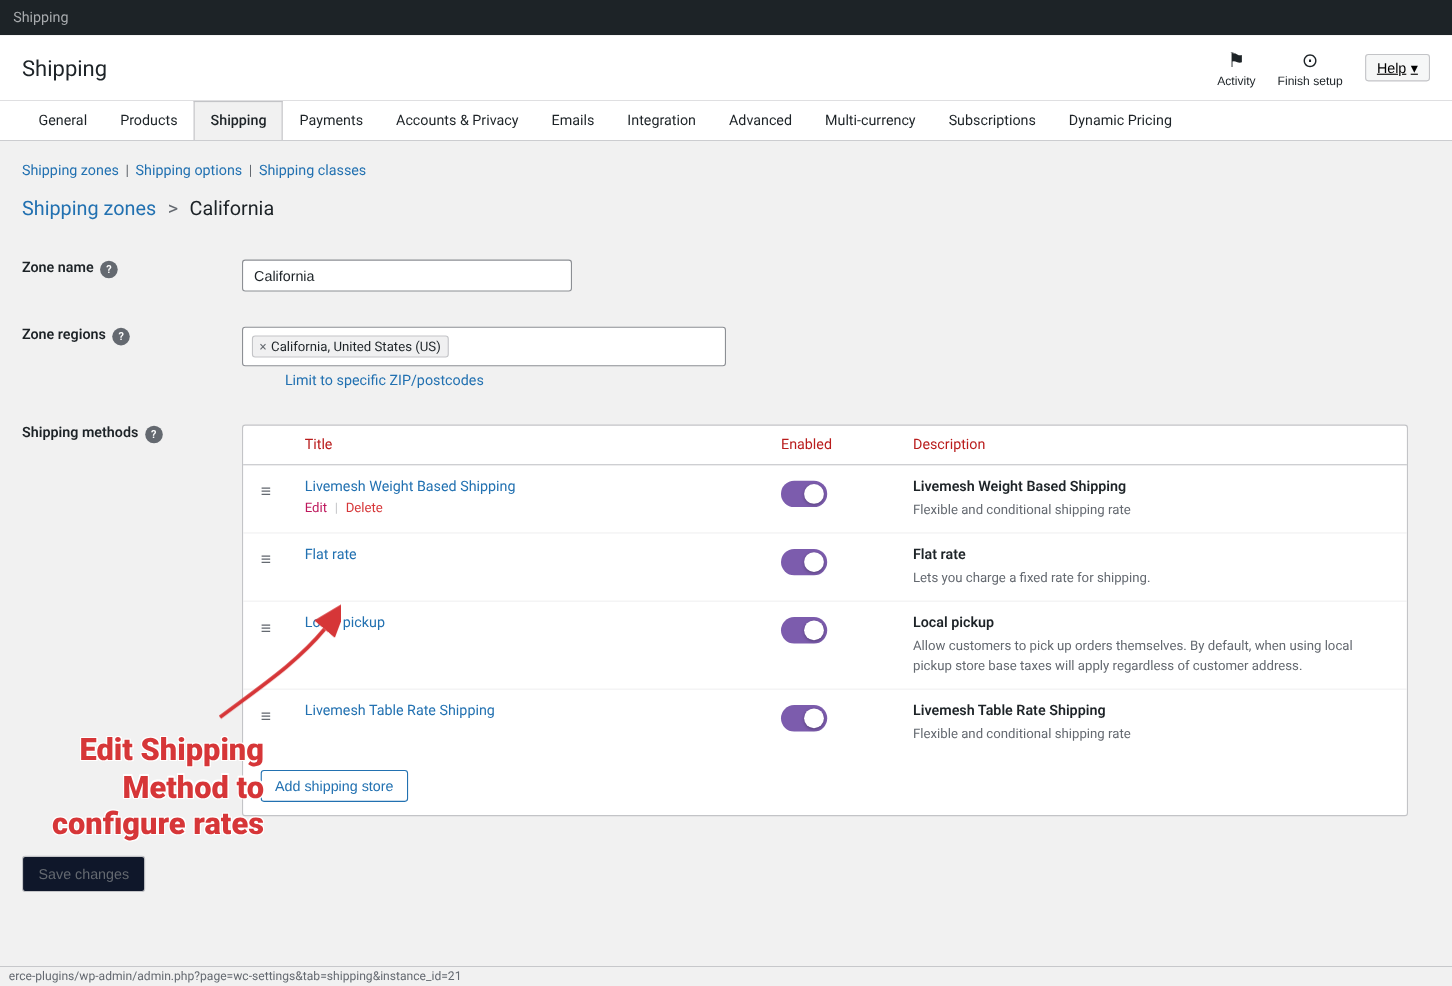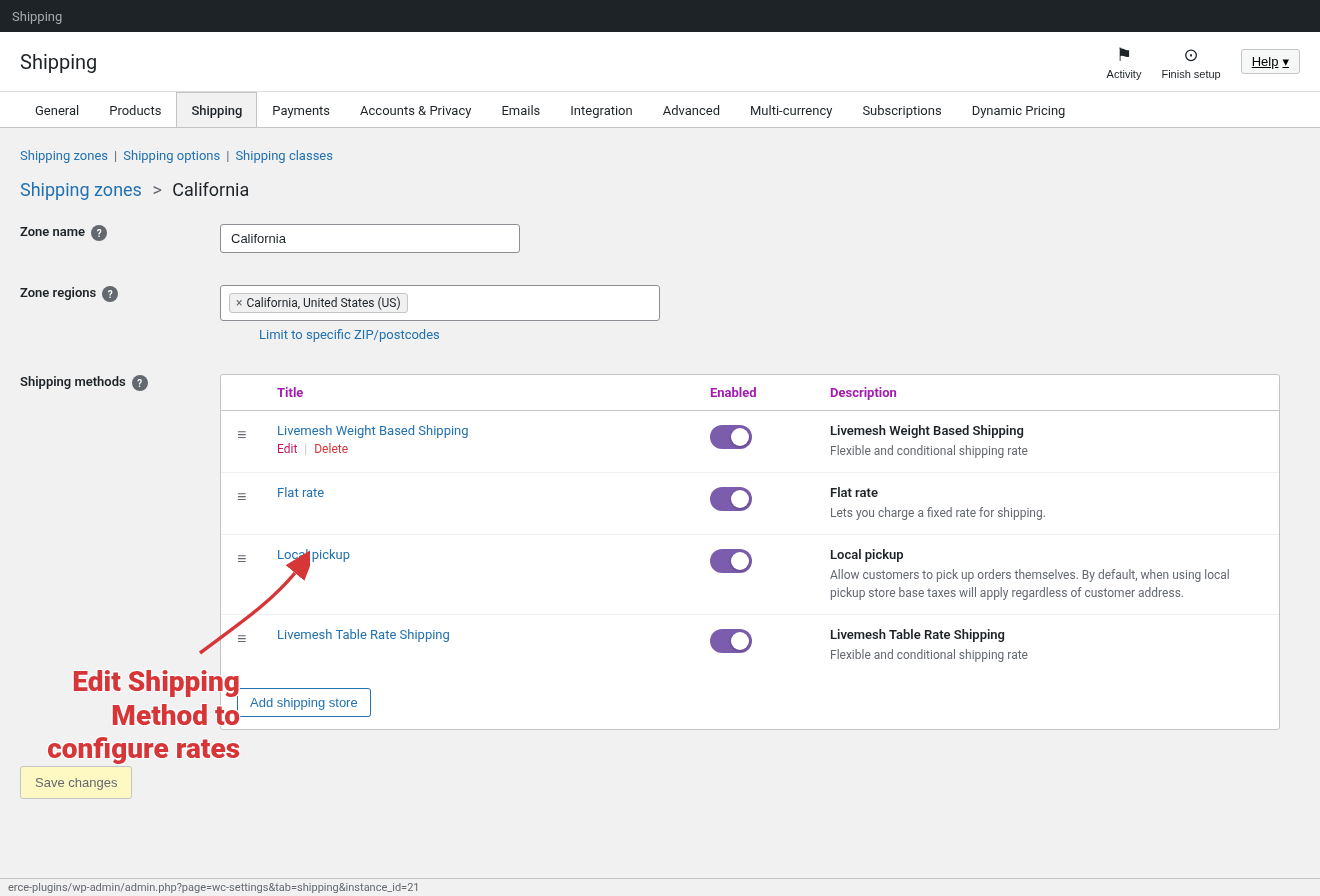--- a/index.html
+++ b/index.html
@@ -76,21 +76,21 @@
     .sub-nav {
       display: flex; gap: 0; margin-bottom: 16px; font-size: 13px;
     }
     .sub-nav a {
       color: #2271b1; text-decoration: none;
     }
     .sub-nav-sep { margin: 0 6px; color: #646970; }
 
     
     .breadcrumb {
-      font-size: 18px; margin-bottom: 8px; color: #1d2327;
+      font-size: 18px; margin-bottom: 20px; color: #1d2327;
     }
     .breadcrumb a { color: #2271b1; text-decoration: none; }
     .breadcrumb-sep { margin: 0 6px; color: #646970; }
 
     
     .form-table { width: 100%; border-collapse: collapse; }
     .form-table tr { vertical-align: top; }
     .form-table th {
       padding: 16px 10px 16px 0;
       width: 200px;
@@ -128,21 +128,21 @@
     .limit-link { margin-top: 6px; display: block; color: #2271b1; text-decoration: none; font-size: 13px; margin-left: 39px; }
 
     
     .methods-container {
       border: 1px solid #c3c4c7; border-radius: 3px; background: #fff;
       width: 100%;
     }
     .methods-header {
       display: grid; grid-template-columns: 40px 1fr 120px 1fr;
       padding: 10px 16px; border-bottom: 1px solid #c3c4c7;
-      font-weight: 700; font-size: 13px; color: #a21caf;
+      font-weight: 400; font-size: 13px; color: #b91c1c;
     }
     .method-row {
       display: grid; grid-template-columns: 40px 1fr 120px 1fr;
       padding: 12px 16px; border-bottom: 1px solid #f0f0f1;
       align-items: start;
     }
     .method-row:last-child { border-bottom: none; }
     .drag-handle { color: #646970; font-size: 16px; cursor: move; padding-top: 2px; }
     .method-title-col {}
     .method-link { color: #2271b1; text-decoration: none; font-size: 13px; display: block; margin-bottom: 4px; }
@@ -175,21 +175,21 @@
 
     
     .add-method-btn {
       background: #fff; border: 1px solid #2271b1; color: #2271b1;
       border-radius: 3px; padding: 6px 12px; font-size: 13px;
       cursor: pointer; margin: 12px 16px;
     }
 
     
     .save-btn {
-      background: #fef9c3; border: 1px solid #c3c4c7; color: #646970;
+      background: #0f172a; border: 1px solid #c3c4c7; color: #646970;
       border-radius: 3px; padding: 8px 14px; font-size: 13px; cursor: pointer;
       margin-top: 20px;
     }
 
     
     .annotation-overlay {
       position: fixed; bottom: 130px; left: 20px;
       pointer-events: none; z-index: 100; text-align: right;
     }
     .annotation-text {

